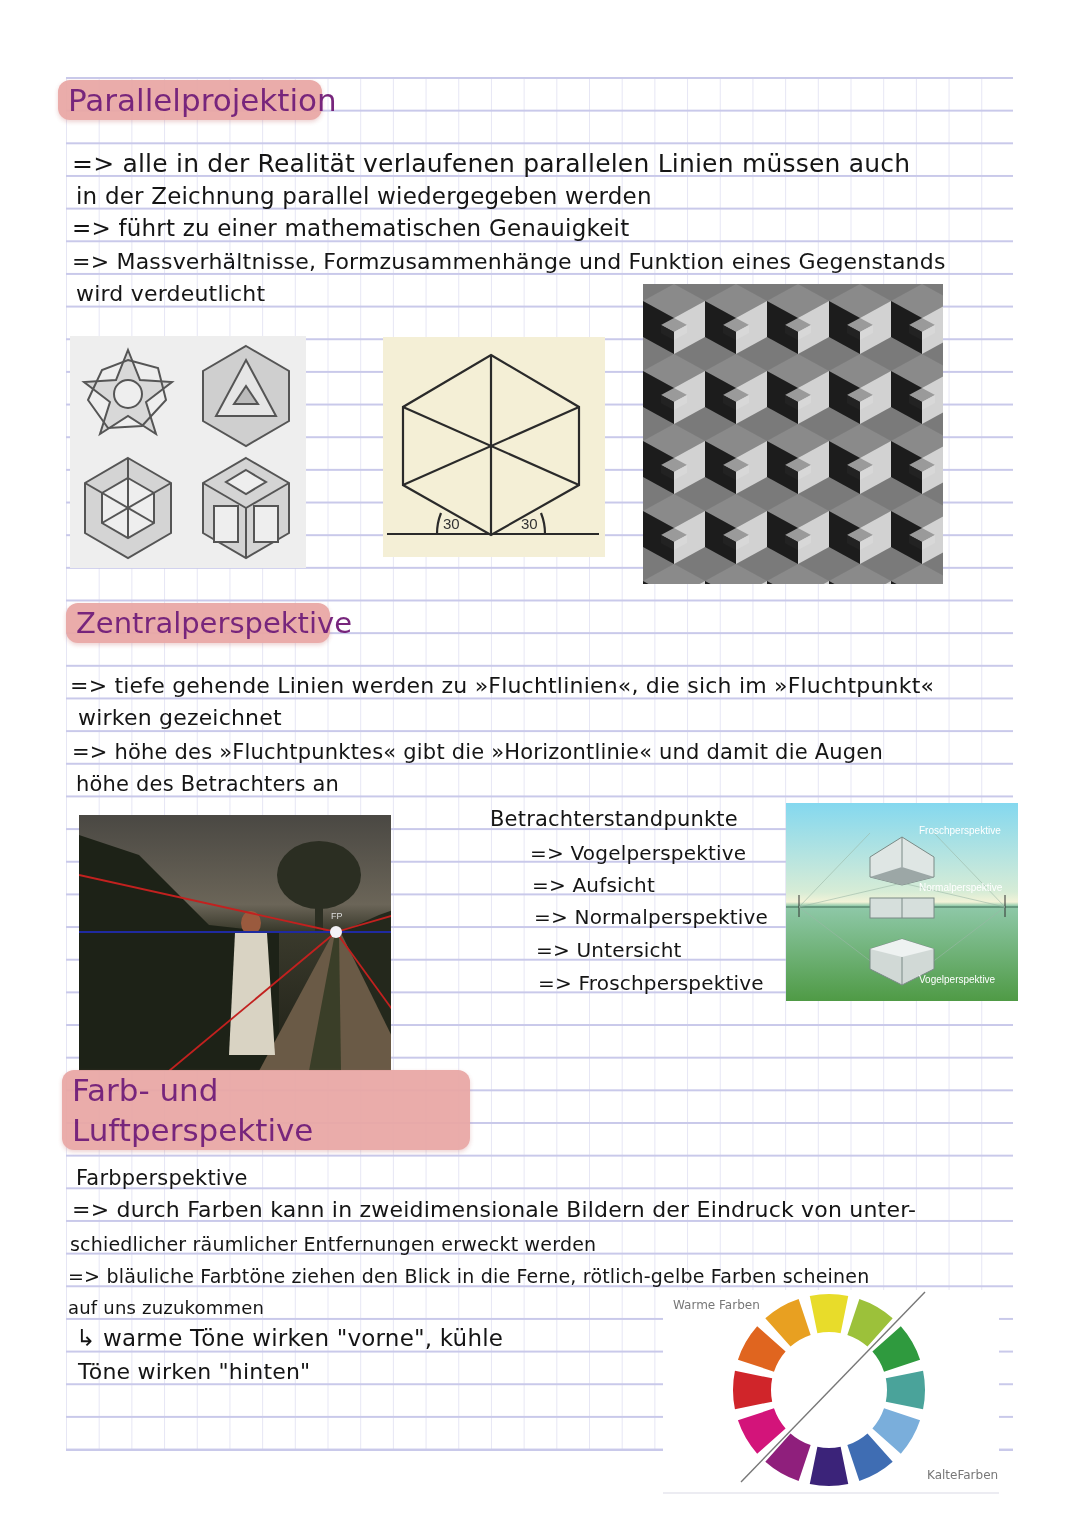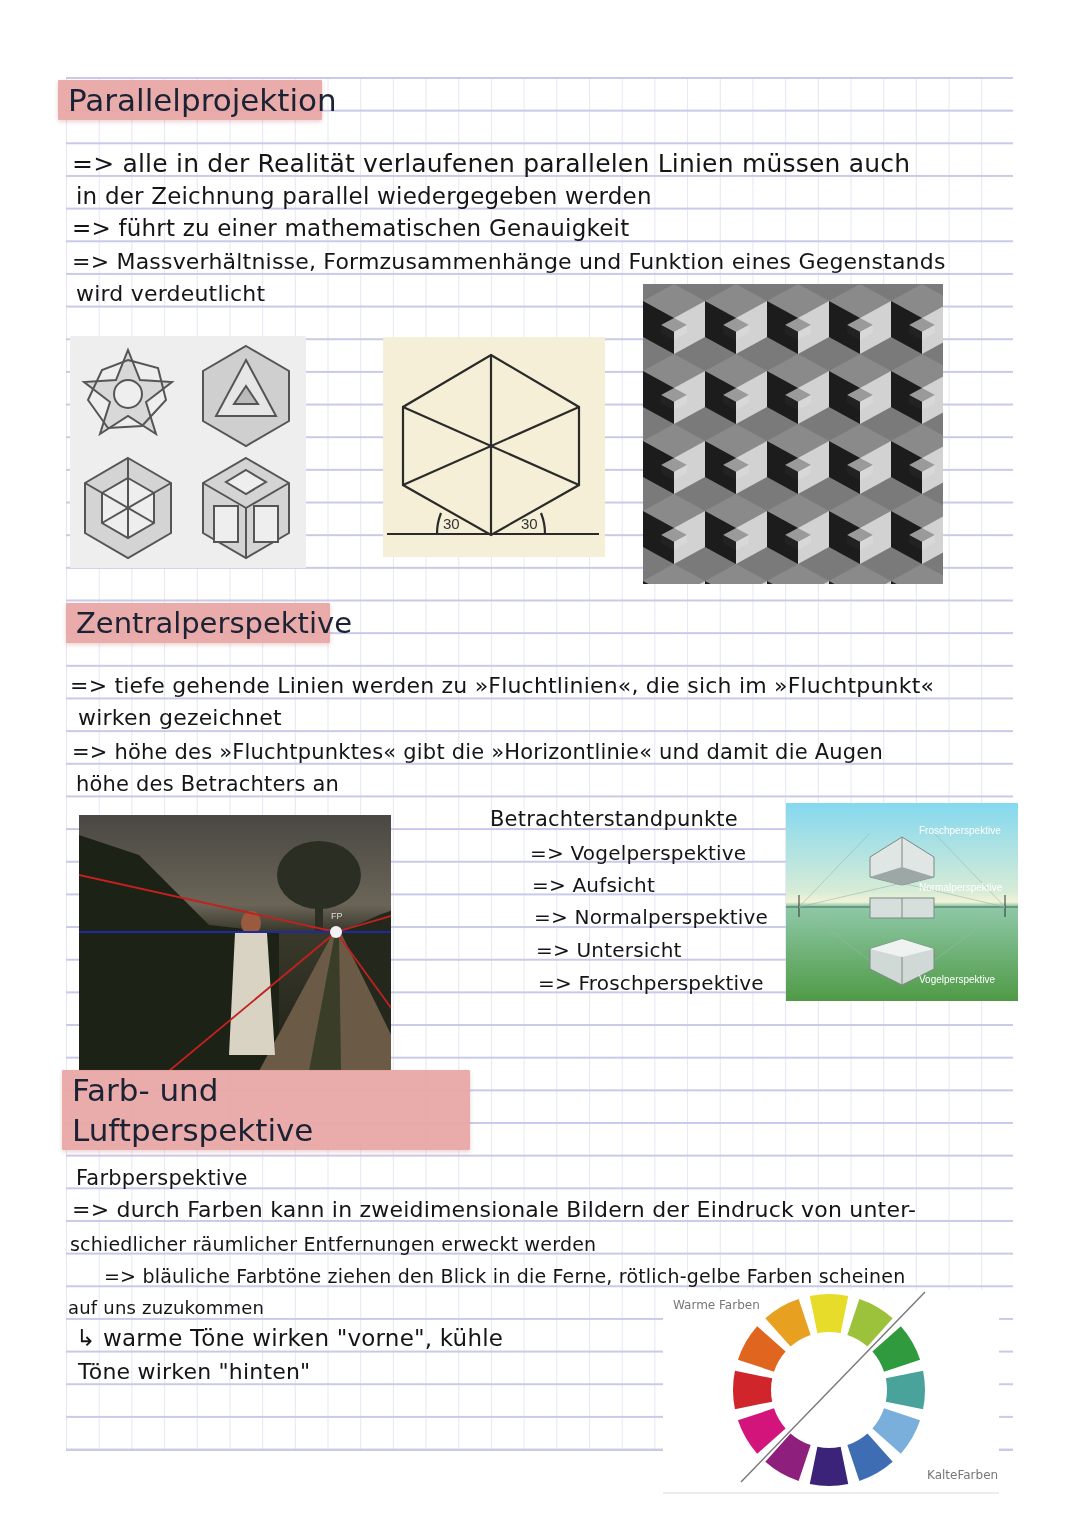--- a/index.html
+++ b/index.html
@@ -9,22 +9,22 @@
     position:absolute; left:66px; top:77px; width:947px; height:1372px;
     background-color:#fff;
     background-image:
       linear-gradient(to bottom, #c9c9ea 0, #c9c9ea 1.6px, transparent 1.6px),
       linear-gradient(to right, #e6e6f4 0, #e6e6f4 1px, transparent 1px);
     background-size: 100% 32.67px, 32.7px 100%;
     border-bottom:2px solid #c9c9ea;
   }
   .hand { position:absolute; font-family:"DejaVu Sans", sans-serif; color:#151515;
           white-space:nowrap; letter-spacing:0.2px; }
-  .title { position:absolute; background:#e9a8a6; opacity:0.95; border-radius:1px;
-           font-family:"DejaVu Sans", sans-serif; font-size:32px; color:#0f172a;
+  .title { position:absolute; background:#e9a8a6; opacity:0.95; border-radius:12px;
+           font-family:"DejaVu Sans", sans-serif; font-size:32px; color:#701a75;
            padding:0 10px; line-height:40px; box-shadow:0 2px 4px rgba(200,120,120,0.35); }
   .line { font-size:24px; line-height:32px; }
   .img { position:absolute; overflow:hidden; }
   .lbl { position:absolute; font-family:"Liberation Sans", sans-serif; }
 </style>
 </head>
 <body>
 
 <div class="grid"></div>
 
@@ -174,21 +174,21 @@
   <span class="lbl" style="left:133px; top:22px; font-size:10px; color:#fff;">Froschperspektive</span>
   <span class="lbl" style="left:133px; top:79px; font-size:10px; color:#fff;">Normalperspektive</span>
   <span class="lbl" style="left:133px; top:171px; font-size:10px; color:#fff;">Vogelperspektive</span>
 </div>
 
 <div class="title" style="left:62px; top:1070px; width:388px; font-size:31px;">Farb- und Luftperspektive</div>
 
 <div class="hand line" style="left:76px; top:1162px; font-size:21px;">Farbperspektive</div>
 <div class="hand line" style="left:72px; top:1194px; font-size:22px;">=&gt; durch Farben kann in zweidimensionale Bildern der Eindruck von unter-</div>
 <div class="hand line" style="left:70px; top:1228px; font-size:19px;">schiedlicher räumlicher Entfernungen erweckt werden</div>
-<div class="hand line" style="left:68px; top:1260px; font-size:19px;margin-left:36px;">=&gt; bläuliche Farbtöne ziehen den Blick in die Ferne, rötlich-gelbe Farben scheinen</div>
+<div class="hand line" style="left:68px; top:1260px; font-size:19px;">=&gt; bläuliche Farbtöne ziehen den Blick in die Ferne, rötlich-gelbe Farben scheinen</div>
 <div class="hand line" style="left:68px; top:1292px; font-size:18px;">auf uns zuzukommen</div>
 <div class="hand line" style="left:76px; top:1322px; font-size:23px;">↳ warme Töne wirken "vorne", kühle</div>
 <div class="hand line" style="left:78px; top:1356px; font-size:22px;">Töne wirken "hinten"</div>
 
 <div class="img" style="left:663px; top:1290px; width:336px; height:202px; background:#ffffff; border-bottom:2px solid #ececf2;">
   <svg width="336" height="202" viewBox="0 0 336 202" id="wheel-svg">
     <g id="wheel" transform="translate(166,100)">
         <path d="M-19.24,-94.05 A96,96 0 0 1 19.24,-94.05 L11.63,-56.82 A58,58 0 0 0 -11.63,-56.82 Z" fill="#e8dc2a"></path>
         <path d="M30.36,-91.07 A96,96 0 0 1 63.69,-71.83 L38.48,-43.40 A58,58 0 0 0 18.34,-55.02 Z" fill="#9cc13a"></path>
         <path d="M71.83,-63.69 A96,96 0 0 1 91.07,-30.36 L55.02,-18.34 A58,58 0 0 0 43.40,-38.48 Z" fill="#2f9a3e"></path>

